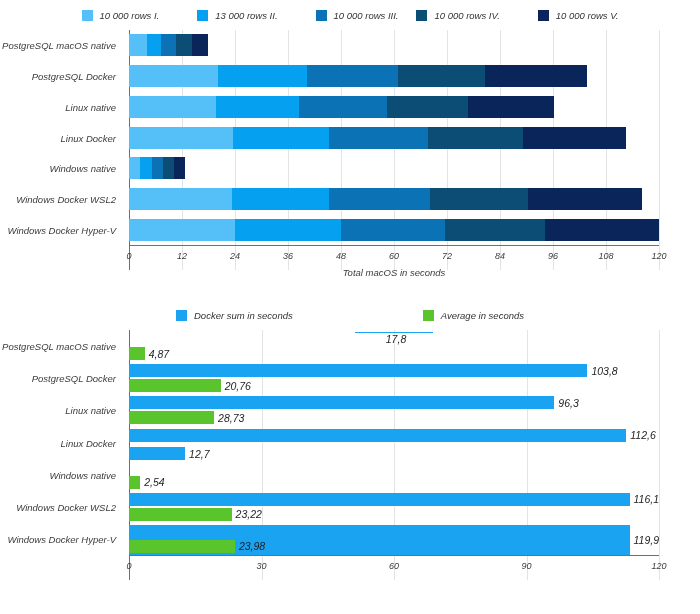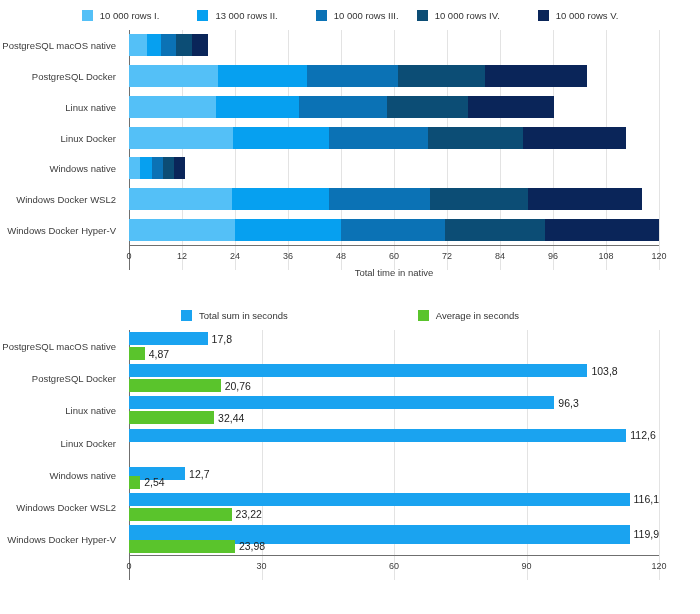--- a/index.html
+++ b/index.html
@@ -13,20 +13,21 @@
     font-family: "Liberation Sans", sans-serif;
     color: #222222;
     overflow: hidden;
     position: relative;
   }
 
   
   .chart-block {
     position: relative;
     width: 700px;
+    font-style: italic;
   }
   #chart-top { height: 300px; }
   #chart-bottom { height: 314px; }
 
   .legend {
     display: flex;
     justify-content: center;
     align-items: center;
     gap: 0px;
     height: 30px;
@@ -185,21 +186,21 @@
         <div class="tick-label" style="left: 318px; top: 221px;">72</div>
         <div class="gridline" style="left: 371px;"></div>
         <div class="tick-label" style="left: 371px; top: 221px;">84</div>
         <div class="gridline" style="left: 424px;"></div>
         <div class="tick-label" style="left: 424px; top: 221px;">96</div>
         <div class="gridline" style="left: 477px;"></div>
         <div class="tick-label" style="left: 477px; top: 221px;">108</div>
         <div class="gridline" style="left: 530px;"></div>
         <div class="tick-label" style="left: 530px; top: 221px;">120</div>
         <div class="axis-baseline" style="top: 215px;"></div>
-        <div class="axis-title" style="left: 265px; top: 237px;">Total time in native</div>
+        <div class="axis-title" style="left: 265px; top: 237px;">Total macOS in seconds</div>
         <div class="stack-row" style="top: 15.3571px; height: 22px; width: 78.6167px;">
           <div class="stack-seg" style="background: rgb(84, 192, 247); width: 23.0337%;"></div>
           <div class="stack-seg" style="background: rgb(6, 160, 240); width: 17.9775%;"></div>
           <div class="stack-seg" style="background: rgb(11, 114, 181); width: 19.1011%;"></div>
           <div class="stack-seg" style="background: rgb(12, 77, 117); width: 19.6629%;"></div>
           <div class="stack-seg" style="background: rgb(10, 37, 89); width: 20.2247%;"></div>
         </div>
         <div class="stack-row" style="top: 46.0714px; height: 22px; width: 458.45px;">
           <div class="stack-seg" style="background: rgb(84, 192, 247); width: 19.3642%;"></div>
           <div class="stack-seg" style="background: rgb(6, 160, 240); width: 19.4605%;"></div>
@@ -243,21 +244,21 @@
           <div class="stack-seg" style="background: rgb(10, 37, 89); width: 21.4345%;"></div>
         </div>
       </div>
   </div>
 </div>
 
 <div class="chart-block" id="chart-bottom">
   <div class="legend" id="legend-bottom">
       <div class="legend-item">
         <span class="legend-swatch" style="background: rgb(26, 163, 240);"></span>
-        <span>Total sum in seconds</span>
+        <span>Docker sum in seconds</span>
       </div>
       <div class="legend-item" style="margin-left: 130px;">
         <span class="legend-swatch" style="background: rgb(90, 196, 44);"></span>
         <span>Average in seconds</span>
       </div>
     </div>
   <div class="plot" style="height:250px;" id="plot-bottom">
     <div class="plot-labels" id="labels-bottom">
         <div class="cat-label" style="top: 16.0714px;">PostgreSQL macOS native</div>
         <div class="cat-label" style="top: 48.2143px;">PostgreSQL Docker</div>
@@ -272,21 +273,21 @@
         <div class="tick-label" style="left: 0px; top: 231px;">0</div>
         <div class="gridline" style="left: 132.5px;"></div>
         <div class="tick-label" style="left: 132.5px; top: 231px;">30</div>
         <div class="gridline" style="left: 265px;"></div>
         <div class="tick-label" style="left: 265px; top: 231px;">60</div>
         <div class="gridline" style="left: 397.5px;"></div>
         <div class="tick-label" style="left: 397.5px; top: 231px;">90</div>
         <div class="gridline" style="left: 530px;"></div>
         <div class="tick-label" style="left: 530px; top: 231px;">120</div>
         <div class="axis-baseline" style="top: 225px;"></div>
-        <div class="gbar" style="top: 2.07143px; height: 13px; width: 530px;">
+        <div class="gbar" style="top: 2.07143px; height: 13px; width: 530px; flex-direction: column;">
           <div class="gbar-fill" style="background: rgb(26, 163, 240); width: 78.6167px;"></div>
           <span class="gbar-value">17,8</span>
         </div>
         <div class="gbar" style="top: 17.0714px; height: 13px; width: 530px;">
           <div class="gbar-fill" style="background: rgb(90, 196, 44); width: 15.7233px;"></div>
           <span class="gbar-value">4,87</span>
         </div>
         <div class="gbar" style="top: 34.2143px; height: 13px; width: 530px;">
           <div class="gbar-fill" style="background: rgb(26, 163, 240); width: 458.45px;"></div>
           <span class="gbar-value">103,8</span>
@@ -294,43 +295,43 @@
         <div class="gbar" style="top: 49.2143px; height: 13px; width: 530px;">
           <div class="gbar-fill" style="background: rgb(90, 196, 44); width: 91.69px;"></div>
           <span class="gbar-value">20,76</span>
         </div>
         <div class="gbar" style="top: 66.3571px; height: 13px; width: 530px;">
           <div class="gbar-fill" style="background: rgb(26, 163, 240); width: 425.325px;"></div>
           <span class="gbar-value">96,3</span>
         </div>
         <div class="gbar" style="top: 81.3571px; height: 13px; width: 530px;">
           <div class="gbar-fill" style="background: rgb(90, 196, 44); width: 85.065px;"></div>
-          <span class="gbar-value">32,44</span>
+          <span class="gbar-value">28,73</span>
         </div>
         <div class="gbar" style="top: 98.5px; height: 13px; width: 530px;">
           <div class="gbar-fill" style="background: rgb(26, 163, 240); width: 497.317px;"></div>
           <span class="gbar-value">112,6</span>
         </div>
-        <div class="gbar" style="top: 137px; height: 13px; width: 530px; align-items: flex-end;">
+        <div class="gbar" style="top: 117px; height: 13px; width: 530px; align-items: flex-end;">
           <div class="gbar-fill" style="background: rgb(26, 163, 240); width: 56.0917px;"></div>
           <span class="gbar-value">12,7</span>
         </div>
         <div class="gbar" style="top: 145.643px; height: 13px; width: 530px;">
           <div class="gbar-fill" style="background: rgb(90, 196, 44); width: 11.2183px;"></div>
           <span class="gbar-value">2,54</span>
         </div>
         <div class="gbar" style="top: 162.786px; height: 13px; width: 530px;">
           <div class="gbar-fill" style="background: rgb(26, 163, 240); width: 512.775px;"></div>
           <span class="gbar-value">116,1</span>
         </div>
         <div class="gbar" style="top: 177.786px; height: 13px; width: 530px;">
           <div class="gbar-fill" style="background: rgb(90, 196, 44); width: 102.555px;"></div>
           <span class="gbar-value">23,22</span>
         </div>
-        <div class="gbar" style="top: 194.929px; height: 19px; width: 530px;">
+        <div class="gbar" style="top: 194.929px; height: 30px; width: 530px;">
           <div class="gbar-fill" style="background: rgb(26, 163, 240); width: 529.558px;"></div>
           <span class="gbar-value">119,9</span>
         </div>
         <div class="gbar" style="top: 209.929px; height: 13px; width: 530px;">
           <div class="gbar-fill" style="background: rgb(90, 196, 44); width: 105.912px;"></div>
           <span class="gbar-value">23,98</span>
         </div>
       </div>
   </div>
 </div>

